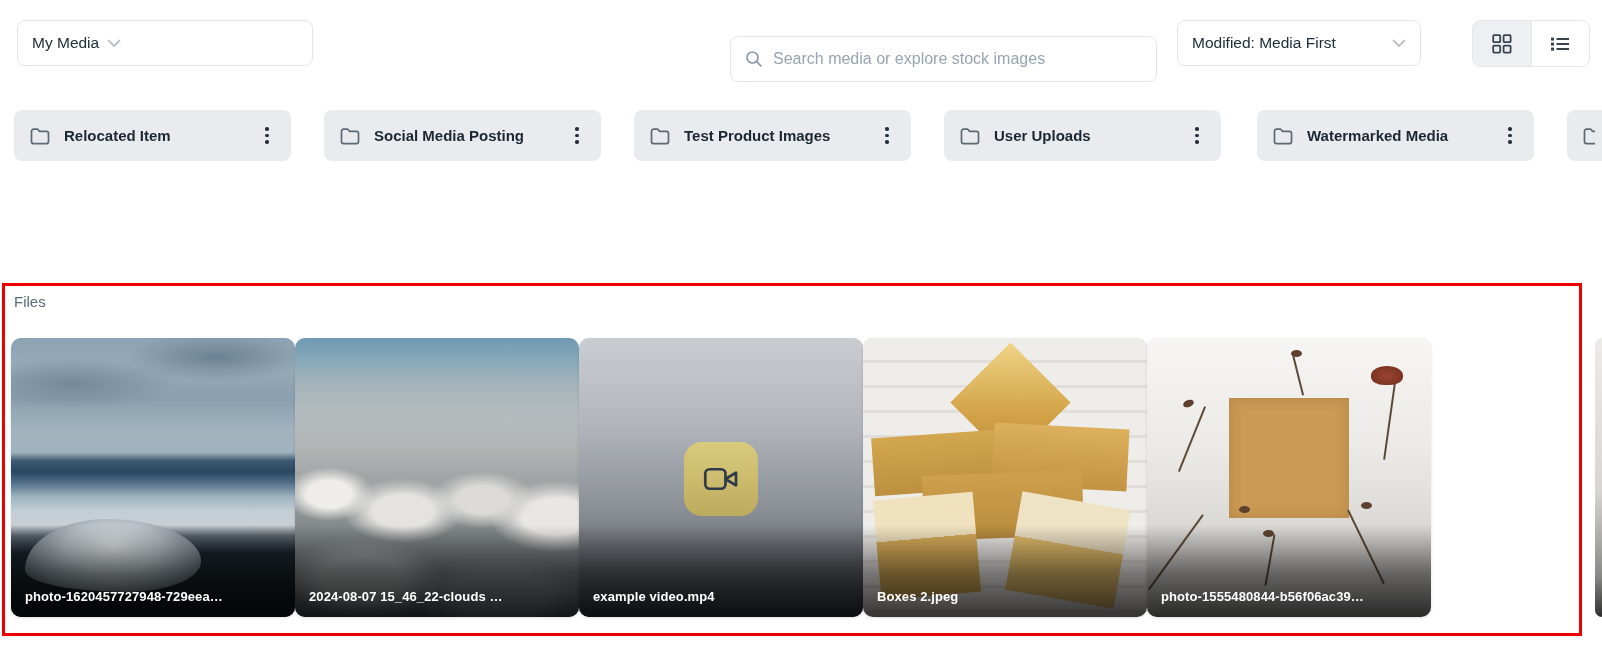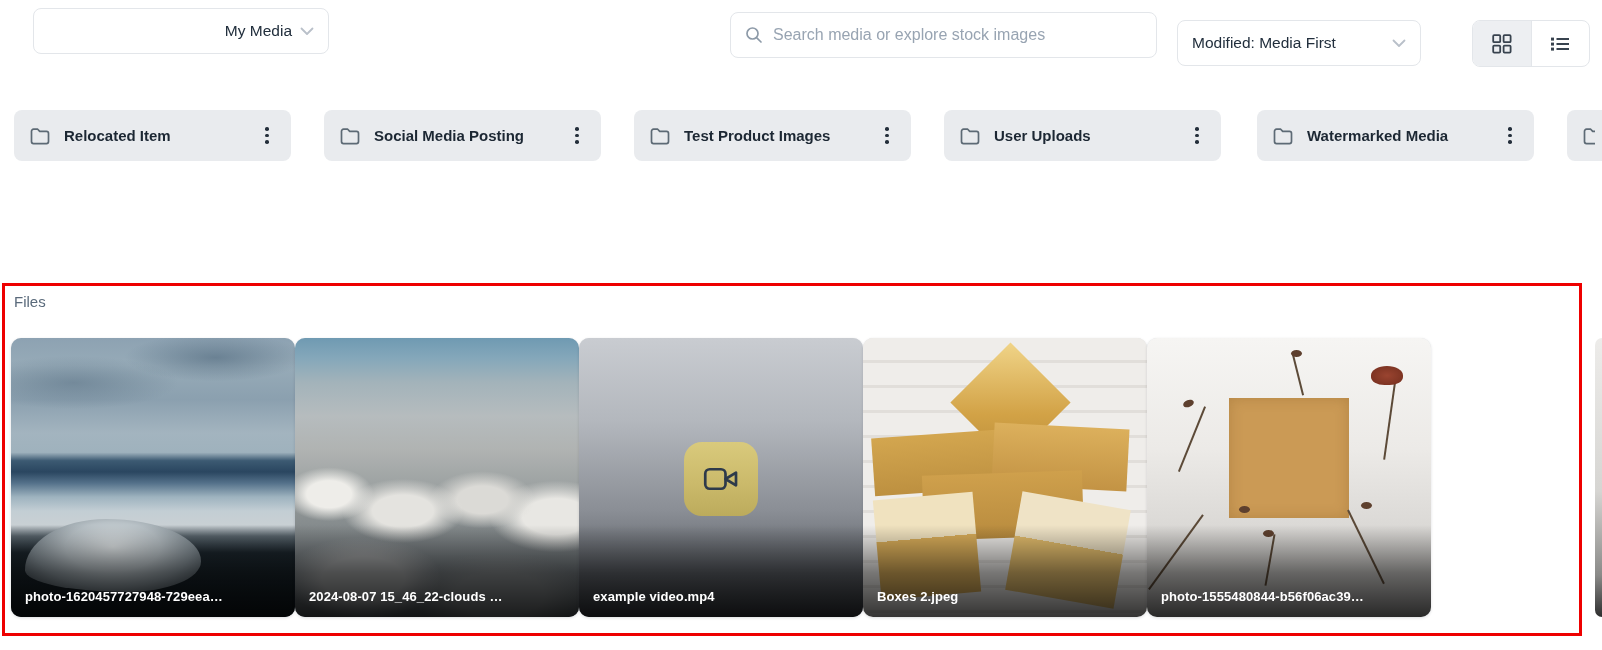--- a/index.html
+++ b/index.html
@@ -16,26 +16,26 @@
   .ctrl {
     position: absolute;
     height: 46px;
     background: #fff;
     border: 1px solid #e3e6ea;
     border-radius: 8px;
     display: flex;
     align-items: center;
     cursor: pointer;
   }
-  .collection-select { left:17px; top:8px; width:296px; padding:0 14px; justify-content:flex-end;margin-left:16px; }
+  .collection-select { left:17px; top:20px; width:296px; padding:0 14px; justify-content:flex-start; }
   .sort-select       { left:1177px; top:20px; width:244px; padding:0 14px; justify-content:space-between; }
   .select-label { font-size:15.5px; color:#212e3c; font-weight:400; }
   .chev { flex:0 0 auto; margin-left:8px; }
 
-  .search-box { left:730px; top:12px; width:427px; padding:0 14px; cursor:text; }
+  .search-box { left:730px; top:36px; width:427px; padding:0 14px; cursor:text; }
   .search-box input {
     border:none; outline:none; flex:1; font-size:16px;
     font-family:"Liberation Sans", sans-serif; color:#2a3642; background:transparent;
     margin-left:10px;
   }
   .search-box input::placeholder { color:#98a4b2; }
 
   .view-toggle {
     position:absolute; left:1472px; top:20px; width:118px; height:47px;
     border:1px solid #e3e6ea; border-radius:8px; background:#fff;

